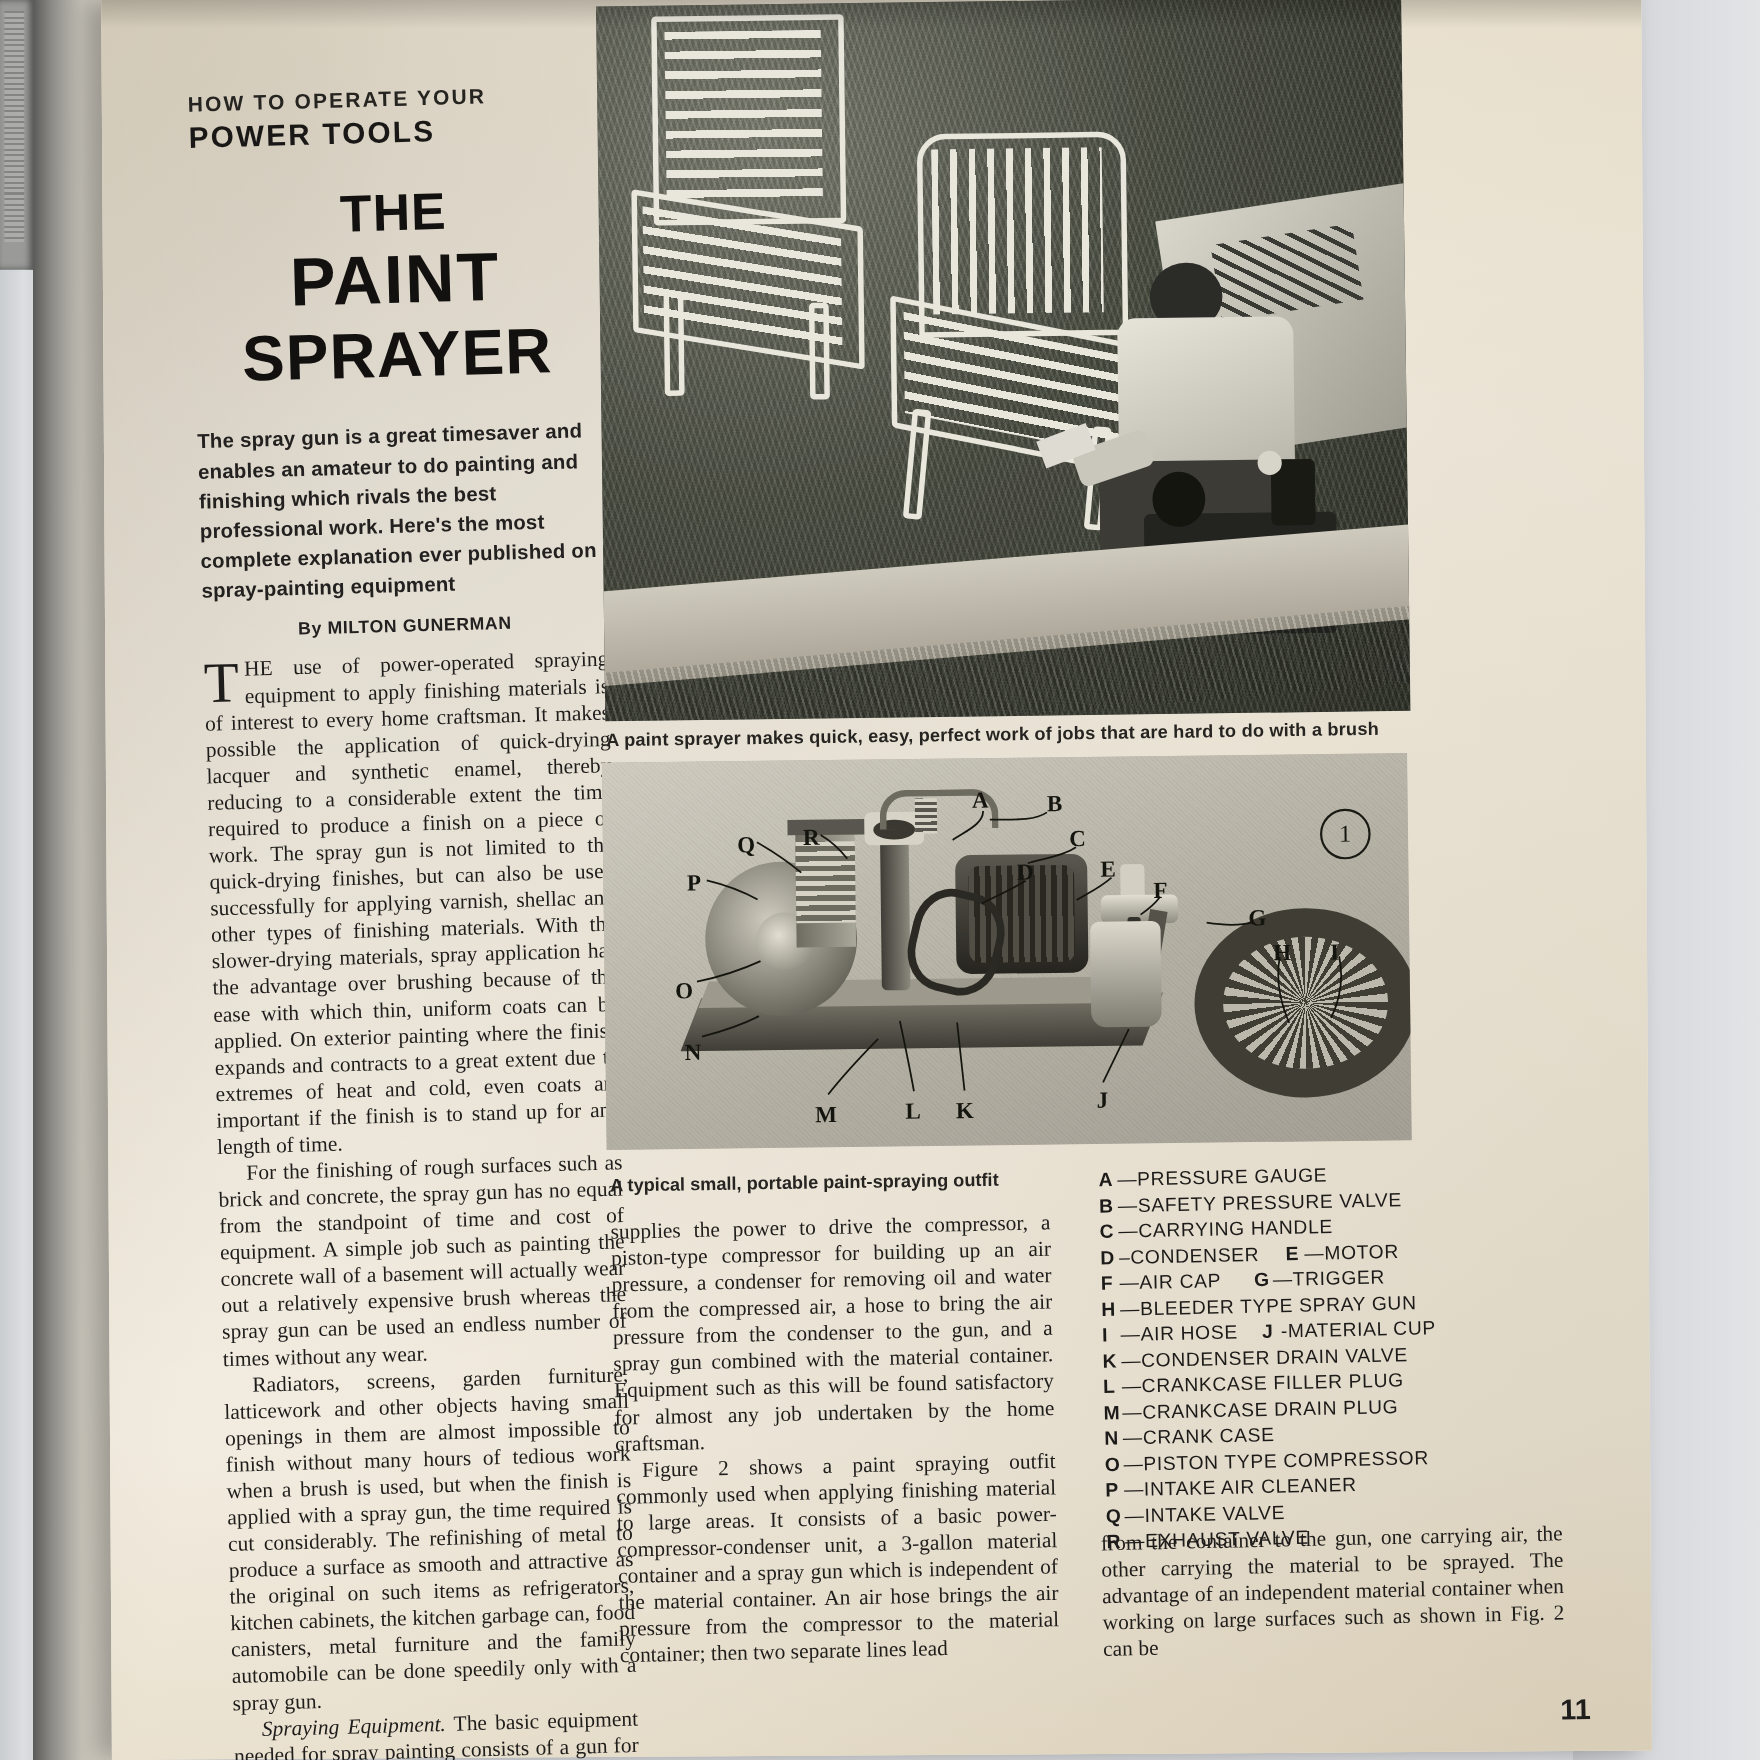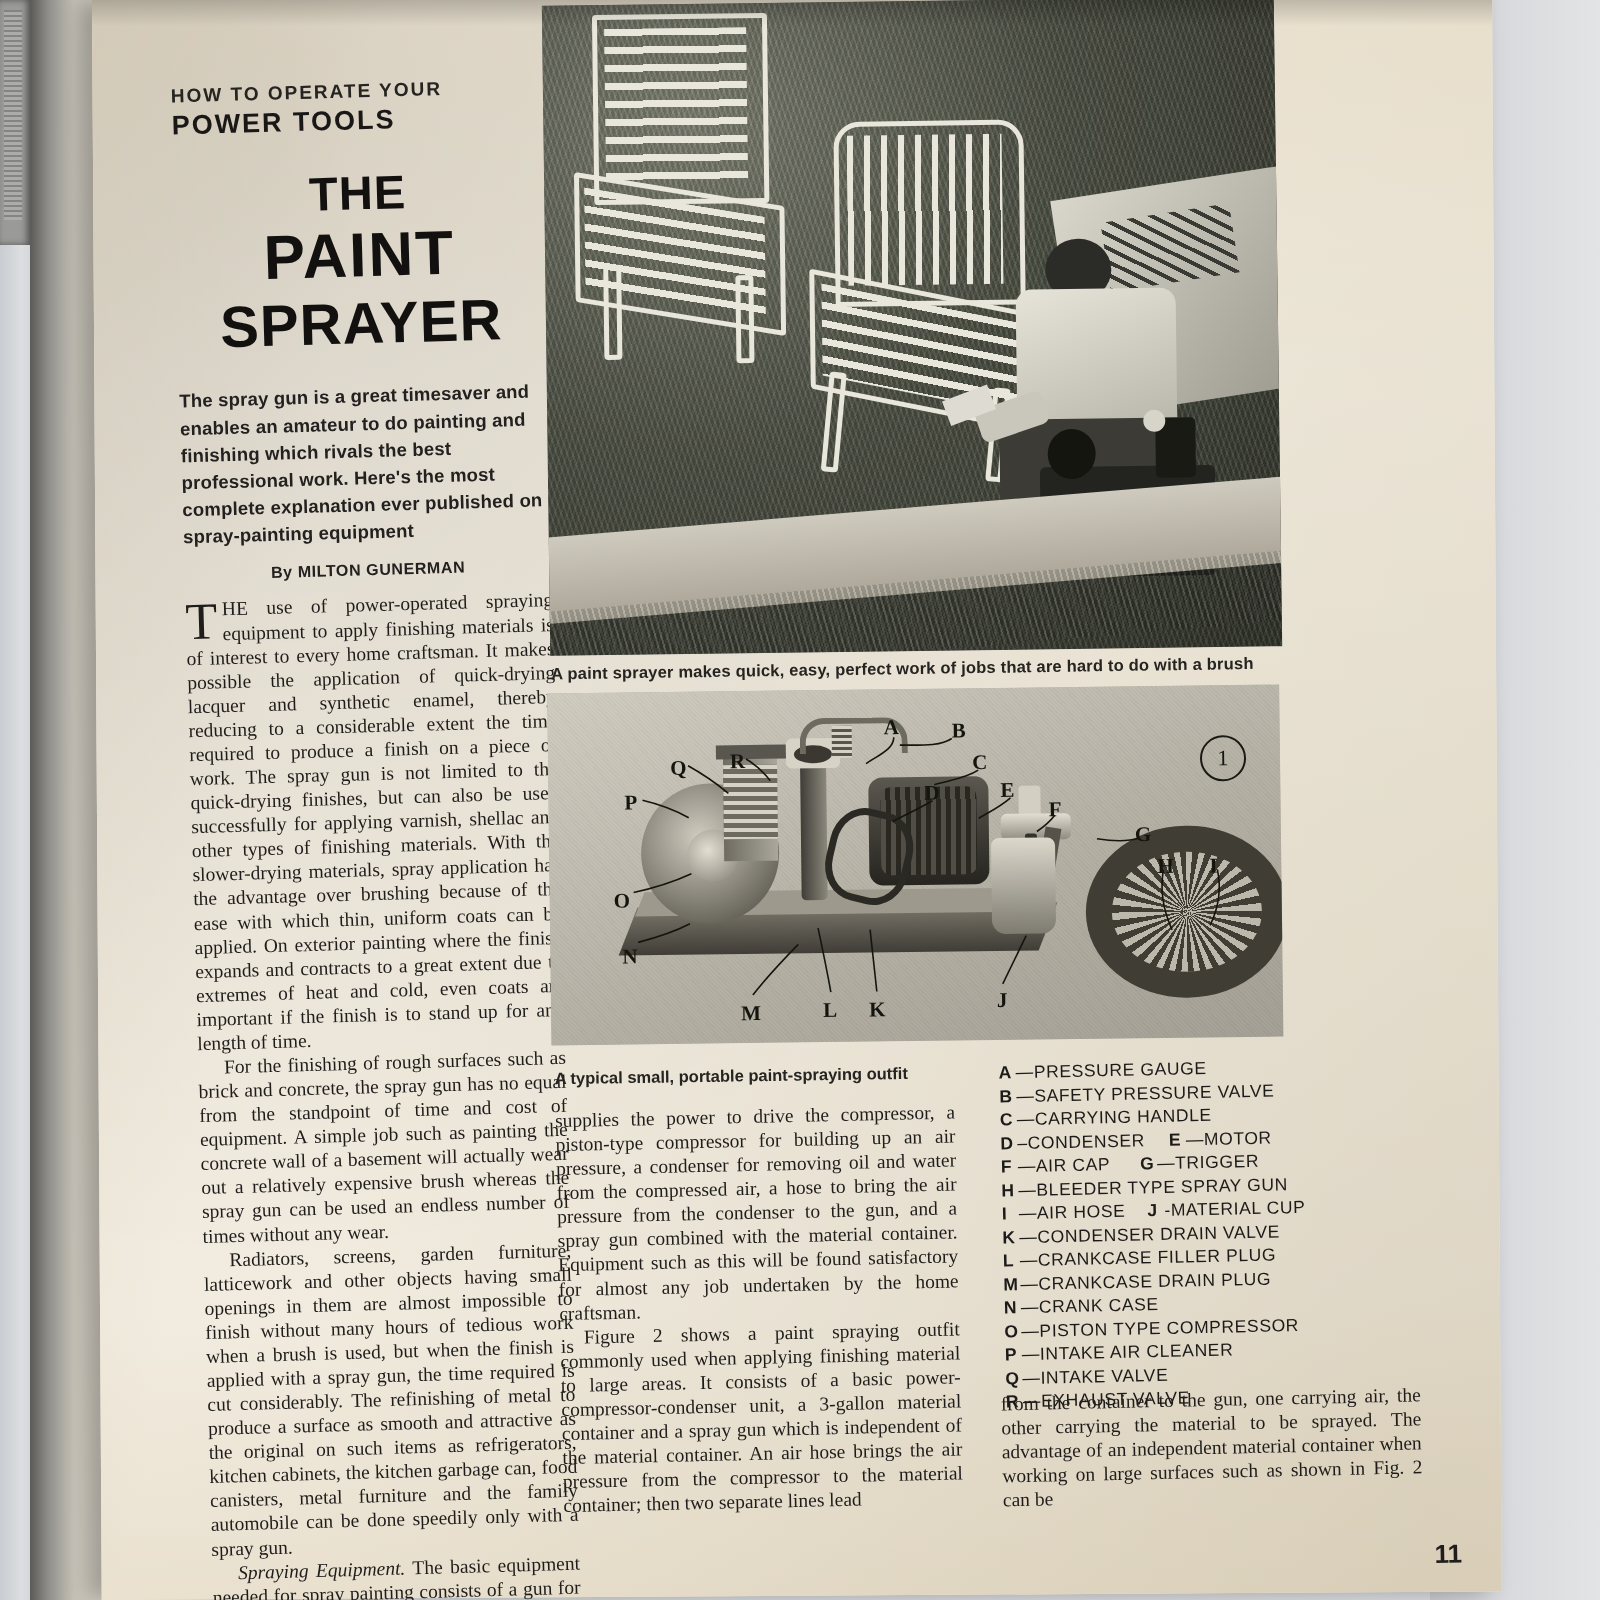--- a/index.html
+++ b/index.html
@@ -183,21 +183,21 @@
   
   .col-right{
     position:absolute;left:900px;top:1398px;width:420px;
     transform:rotate(-0.9deg);transform-origin:left top;
     font-size:19.5px;line-height:1.235;color:#1f1d1b;text-align:justify;
   }
   .col-right p{margin:0;text-indent:24px;}
   .col-right p.first{text-indent:0;}
 
   .folio{
-    position:absolute;right:40px;bottom:22px;
+    position:absolute;right:56px;bottom:22px;
     font-family:"Liberation Sans",sans-serif;font-size:26px;font-weight:700;color:#201e1c;
     transform:rotate(-0.8deg);
   }
 
   .shadow-top{
     position:absolute;left:92px;top:0;width:1400px;height:26px;
     background:linear-gradient(180deg,rgba(0,0,0,.18),rgba(0,0,0,0));pointer-events:none;
   }
 </style>
 </head>

